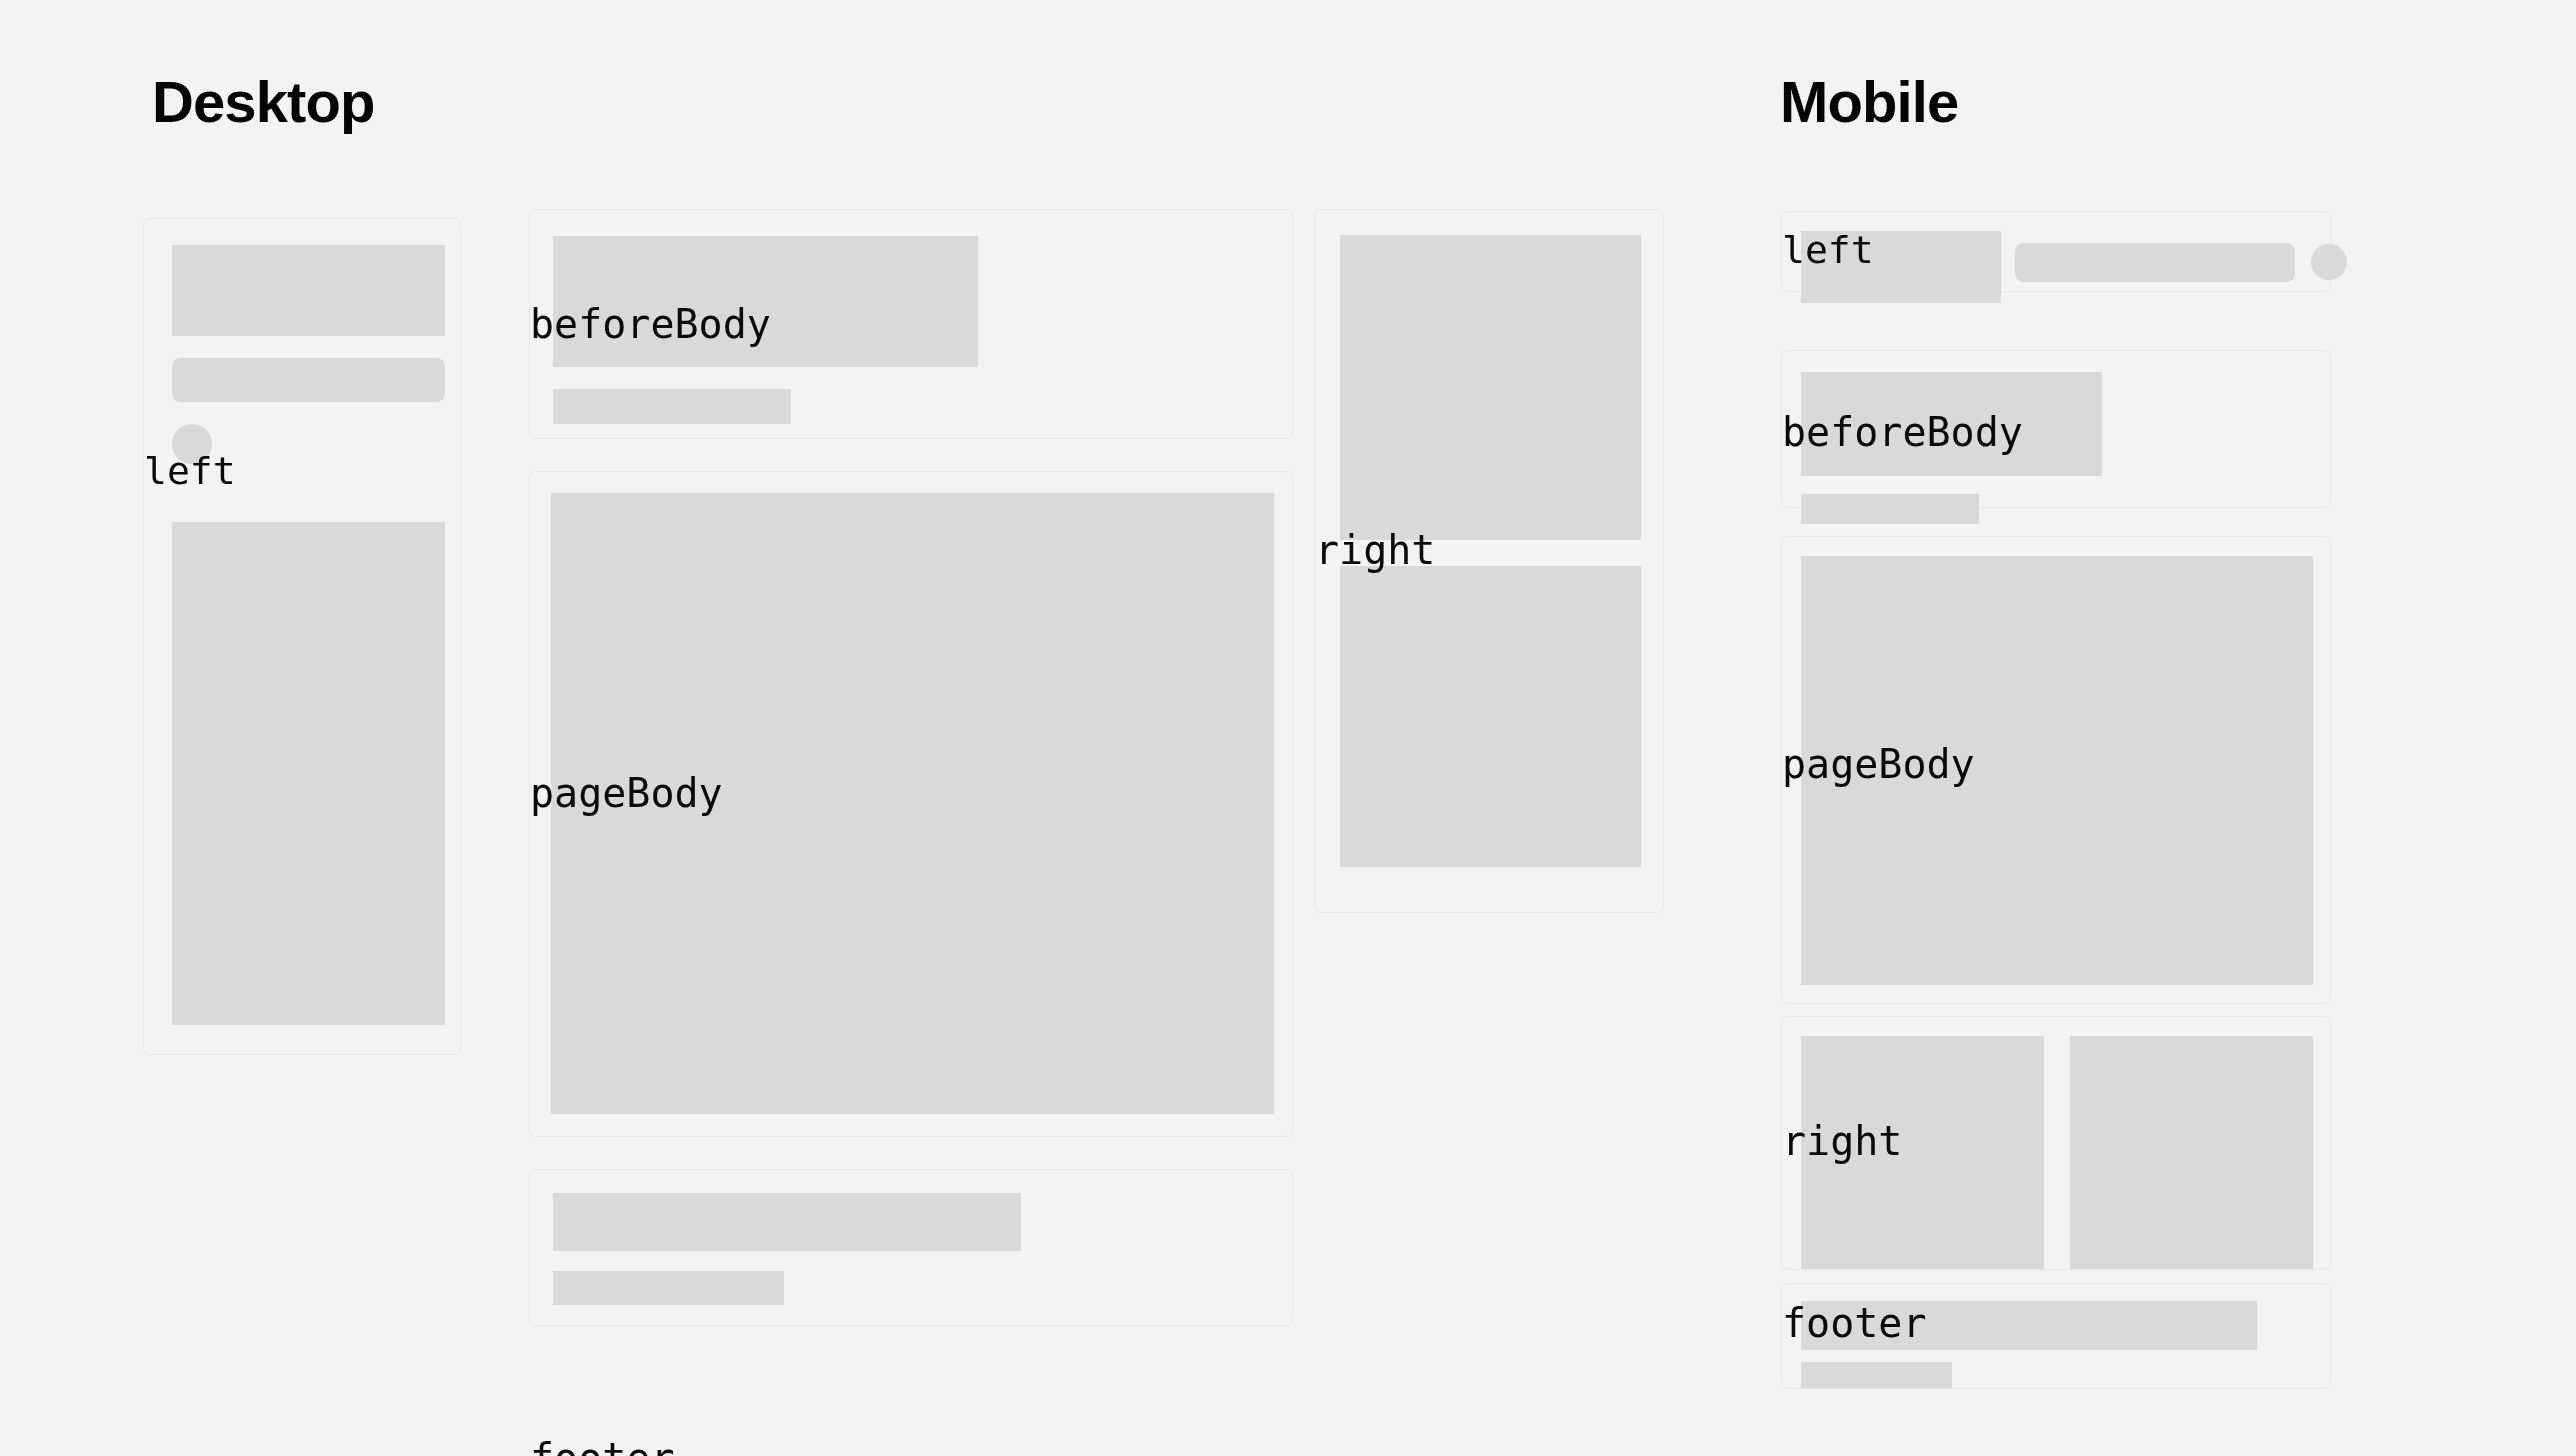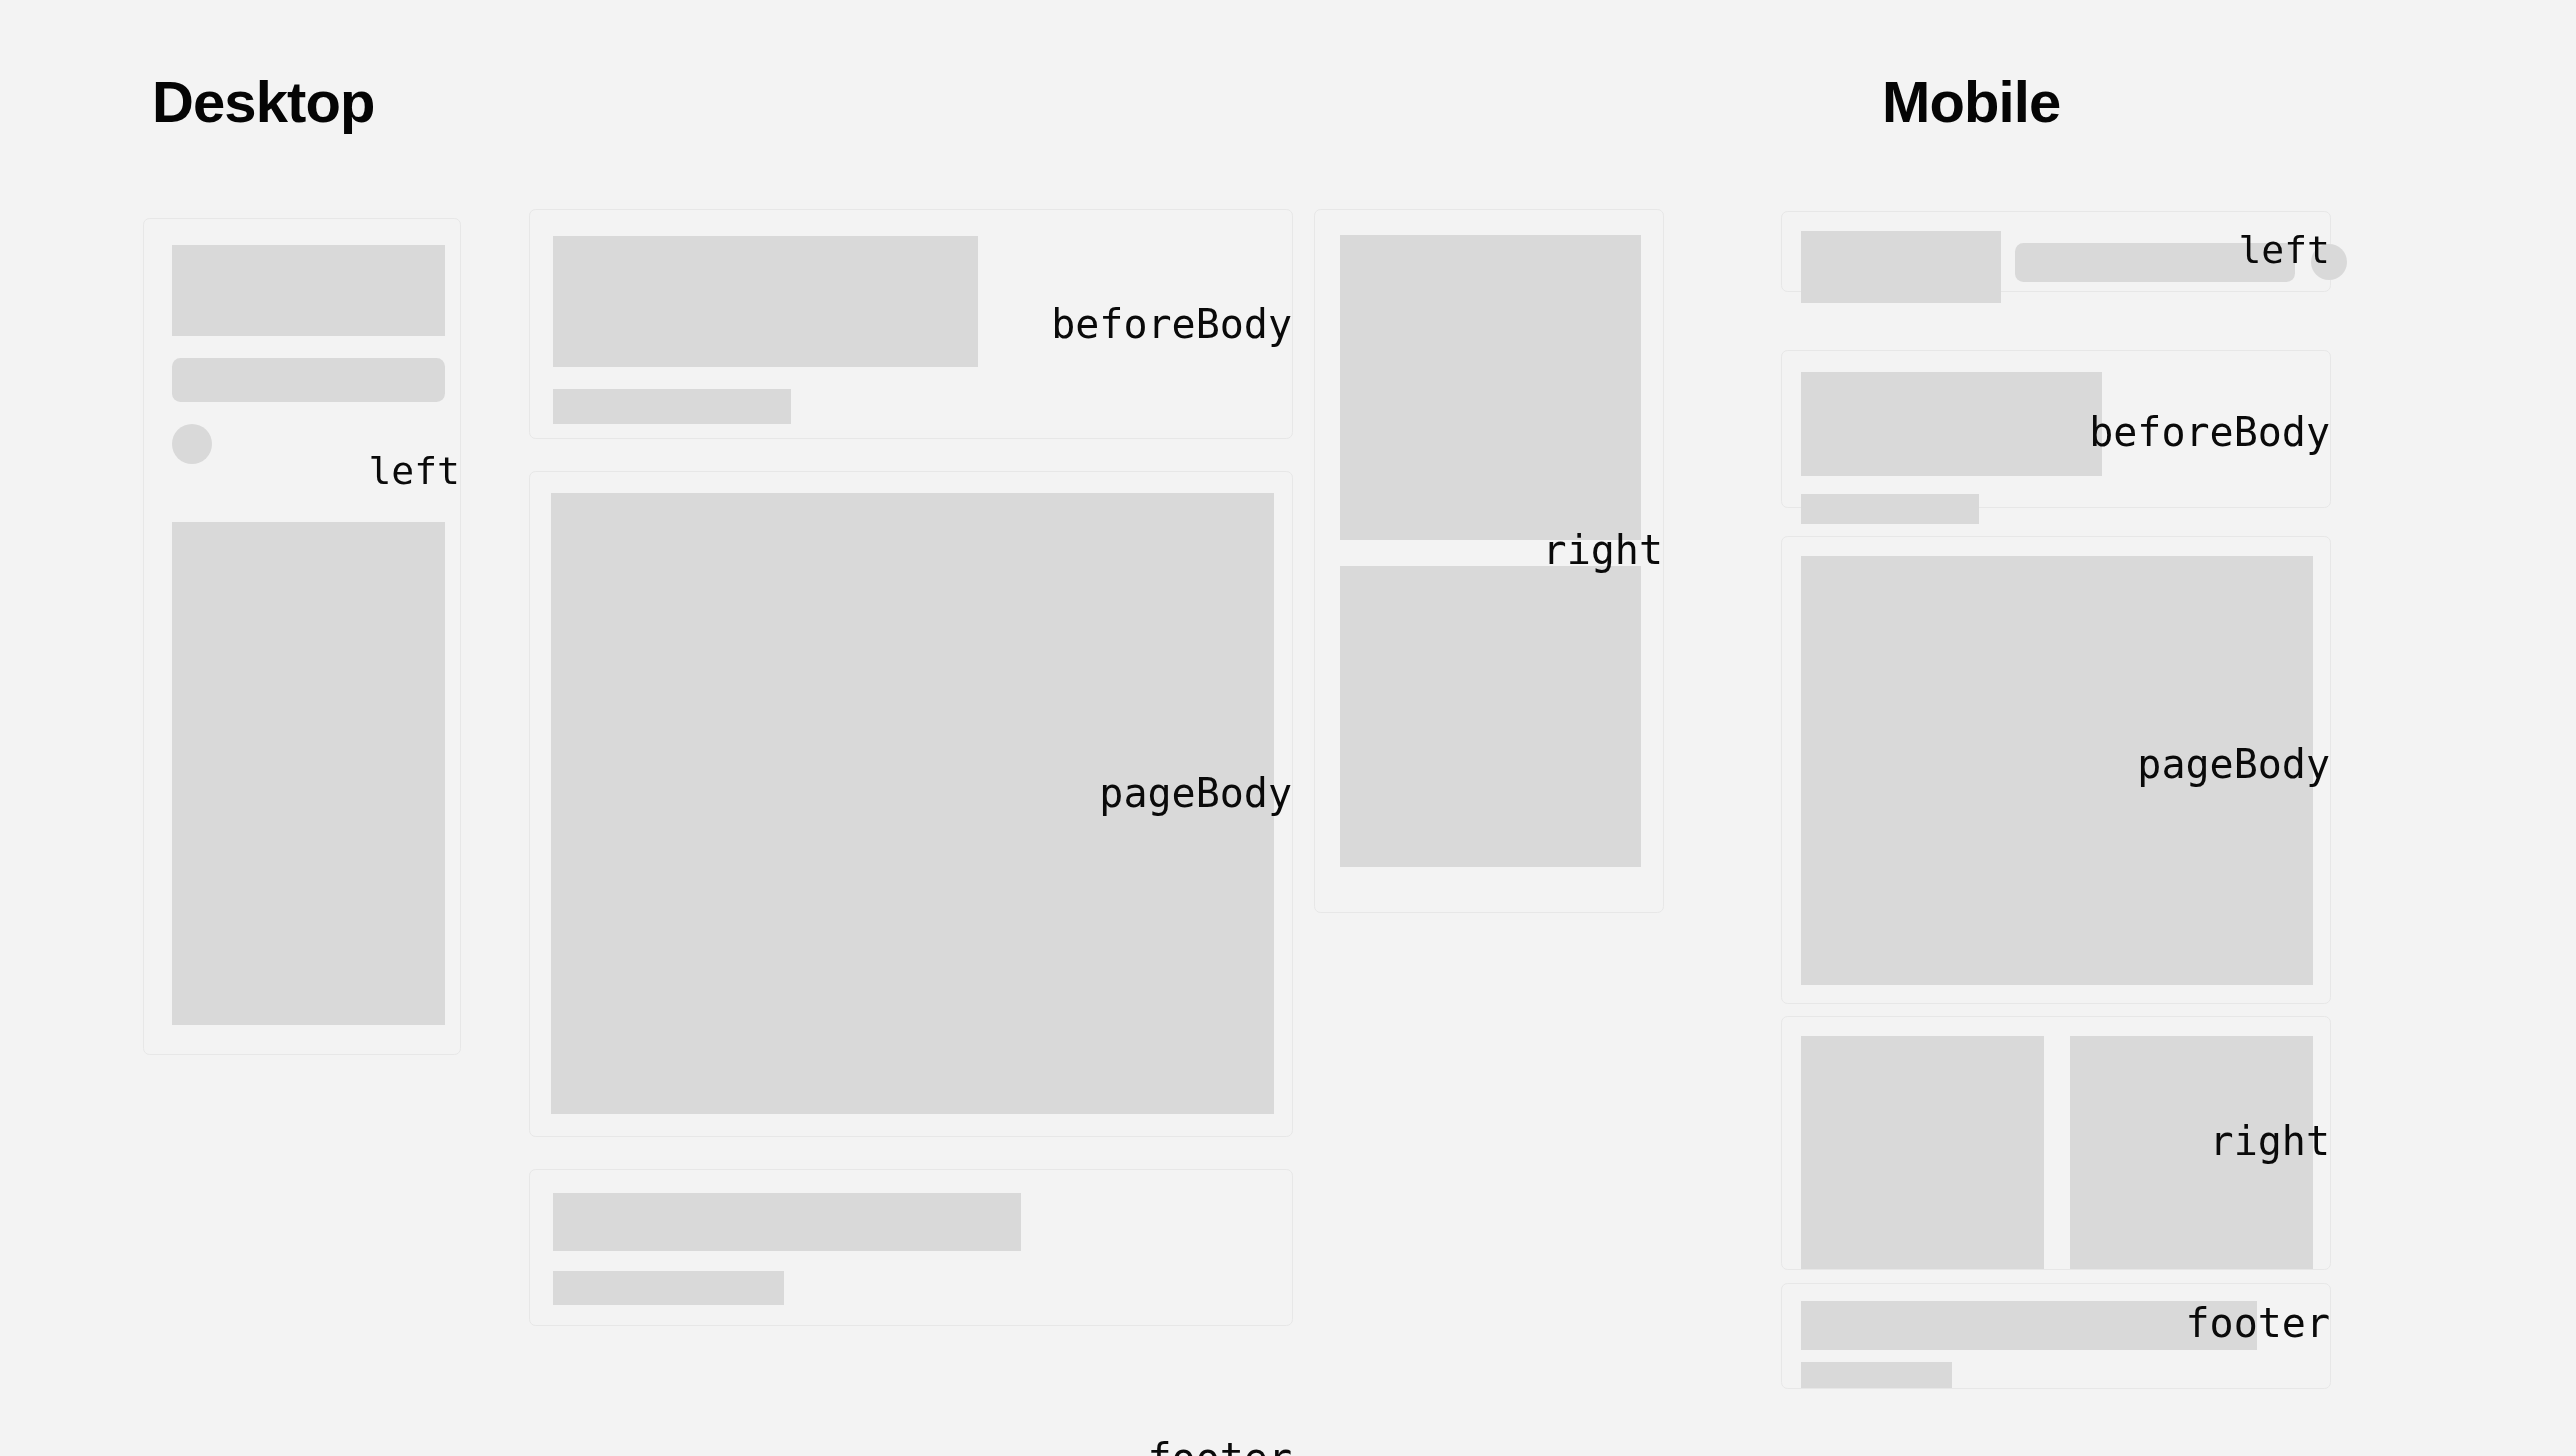--- a/index.html
+++ b/index.html
@@ -20,21 +20,21 @@
     position: absolute;
     font-family: "Liberation Sans", sans-serif;
     font-weight: bold;
     font-size: 58px;
     line-height: 1;
     color: #050505;
     letter-spacing: -0.9px;
     white-space: nowrap;
   }
   #title-desktop { left: 152px; top: 73px; }
-  #title-mobile  { left: 1882px; top: 73px; }
+  #title-mobile  { left: 1780px; top: 73px; }
 
   
   .panel {
     position: absolute;
     box-sizing: border-box;
     background: #f3f3f3;
     border: 1.9px solid #e7e7e7;
     border-radius: 6.6px;
   }
 
@@ -44,21 +44,21 @@
     background: #d9d9d9;
   }
   .blk.rounded { border-radius: 8.5px; }
   .blk.circle  { border-radius: 50%; }
 
   
   .region-label {
     position: absolute;
     left: 0;
     width: 100%;
-    text-align: right;
+    text-align: left;
     font-family: "DejaVu Sans Mono", "Liberation Mono", monospace;
     font-size: 38px;
     line-height: 1;
     color: #0a0a0a;
     white-space: nowrap;
     pointer-events: none;
   }
   .region-label.lbl-lg { font-size: 40px; }
 
   

